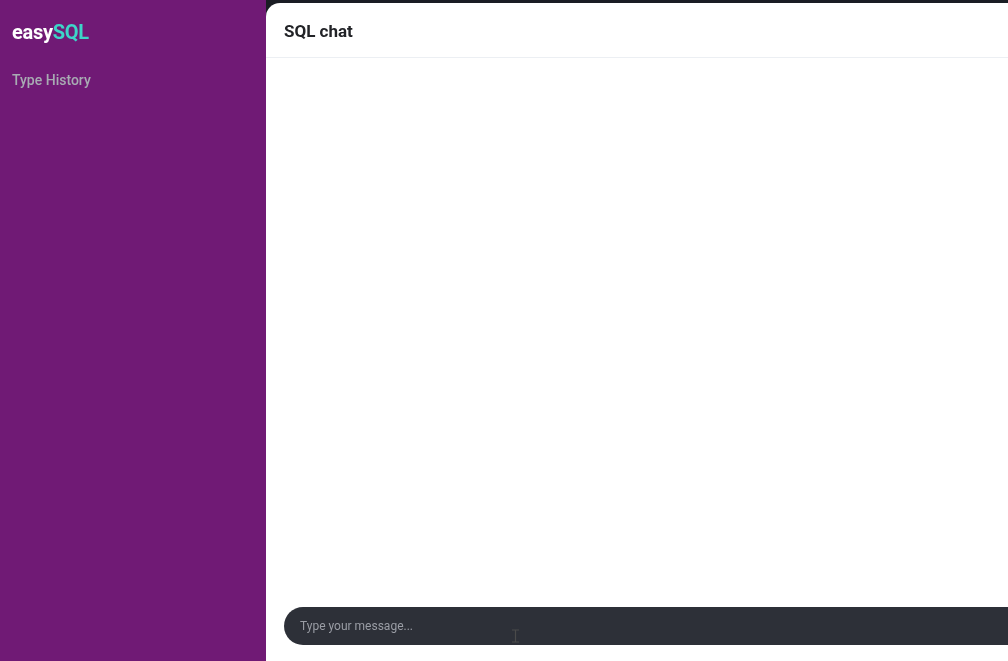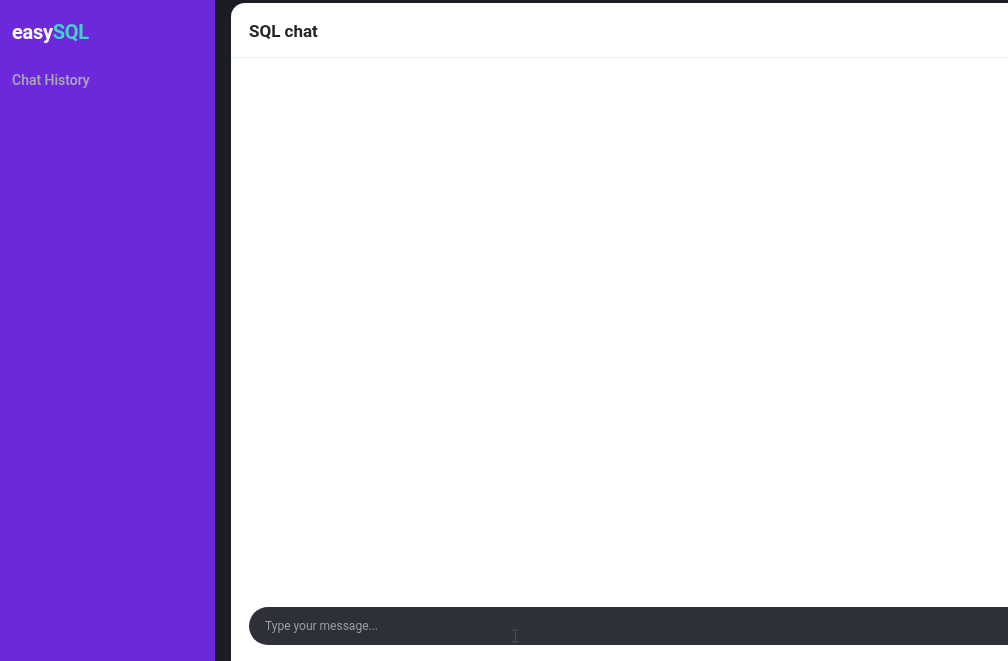--- a/index.html
+++ b/index.html
@@ -11,23 +11,23 @@
     body {
       font-family: -apple-system, BlinkMacSystemFont, "Segoe UI", Roboto, Helvetica, Arial, sans-serif;
       background: #1a1d24;
       width: 1008px;
       height: 661px;
       overflow: hidden;
       display: flex;
     }
     
     .sidebar {
-      width: 215px;
+      width: 266px;
       height: 100%;
-      background: #6d28d9;
+      background: #701a75;
       padding: 20px 12px;
       flex-shrink: 0;
     }
     
     .logo {
       font-size: 20px;
       font-weight: 700;
       color: #ffffff;
       margin-bottom: 28px;
       letter-spacing: -0.3px;
@@ -40,21 +40,21 @@
     .sidebar-section-title {
       color: #a8abb3;
       font-size: 14px;
       font-weight: 500;
     }
     
     .main-container {
       flex: 1;
       height: 100%;
       background: #1a1d24;
-      padding: 3px 0 0 16px;
+      padding: 3px 0 0 0;
       display: flex;
       flex-direction: column;
     }
     
     .main-panel {
       flex: 1;
       background: #ffffff;
       border-top-left-radius: 14px;
       display: flex;
       flex-direction: column;
@@ -116,21 +116,21 @@
       display: block;
     }
   </style>
 </head>
 <body>
 
 <aside class="sidebar">
   <div class="logo">
     <span>easy</span><span class="logo-accent">SQL</span>
   </div>
-  <div class="sidebar-section-title">Chat History</div>
+  <div class="sidebar-section-title">Type History</div>
 </aside>
 
 <div class="main-container">
   <div class="main-panel">
     <header class="main-header">
       <h1 class="page-title">SQL chat</h1>
     </header>
     <div class="chat-area"></div>
     <div class="input-bar-wrapper">
       <div class="input-bar">

